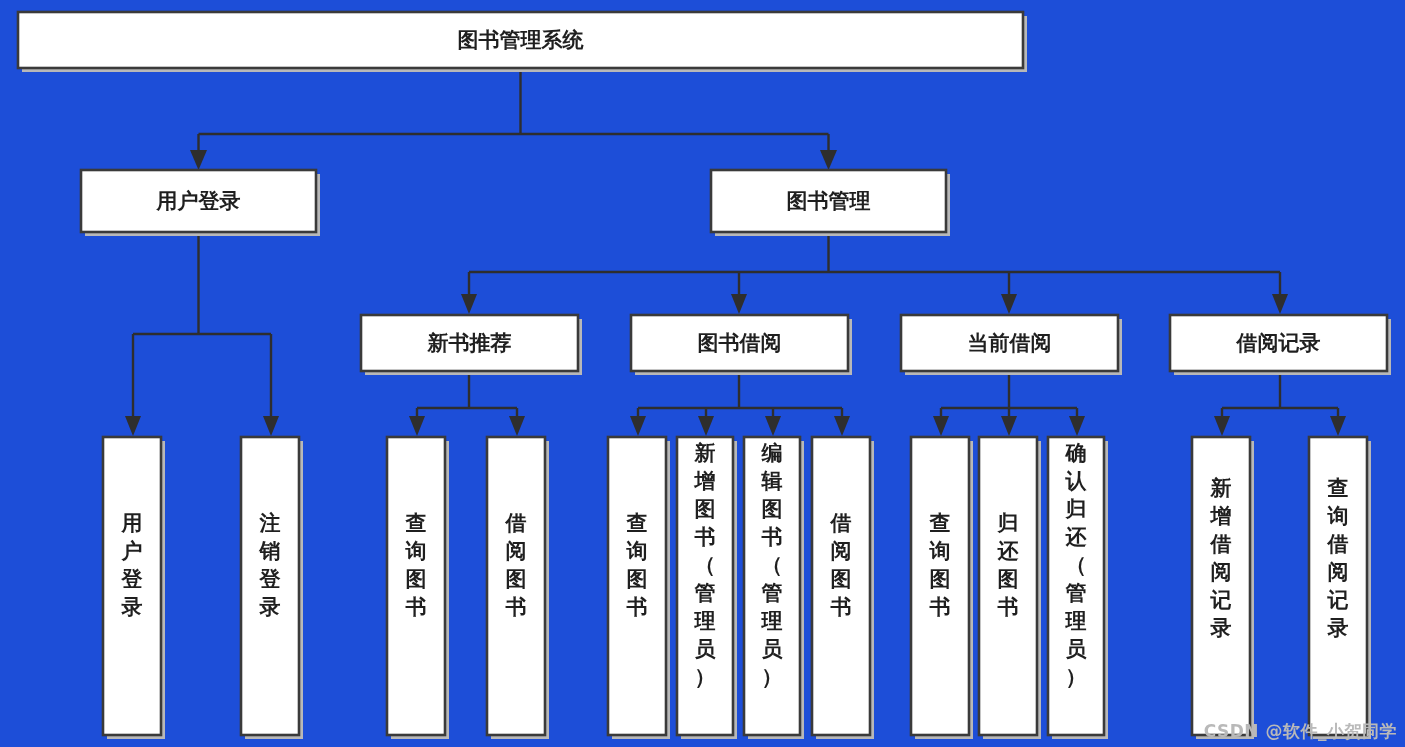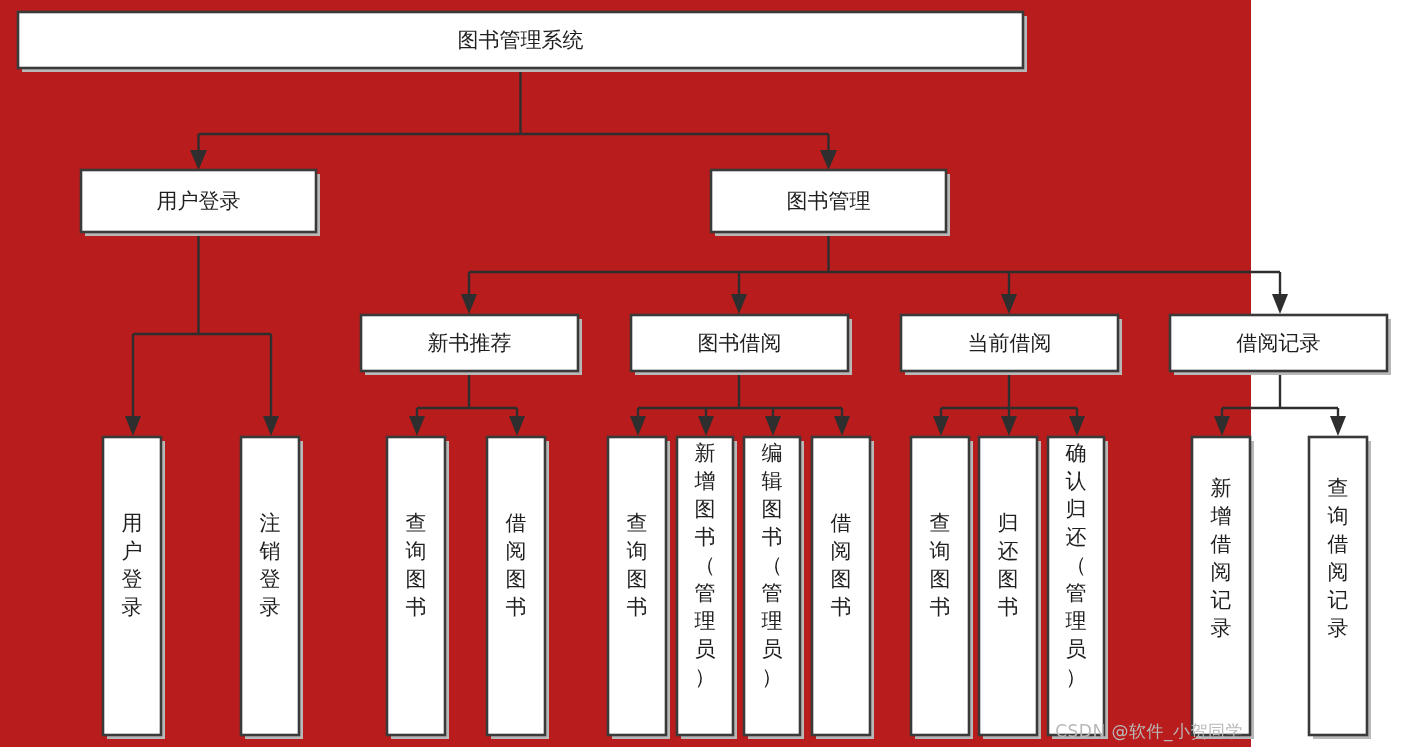--- a/index.html
+++ b/index.html
@@ -8,23 +8,24 @@
     background: #ffffff;
   }
   body {
     width: 1405px;
     height: 747px;
     font-family: "DejaVu Sans", "Liberation Sans", sans-serif;
     overflow: hidden;
   }
   #diagram-root {
     position: relative;
-    width: 1251px;
+    width: 1405px;
     height: 747px;
-    background: #b91c1c;
+    background: #1d4ed8;
+    font-weight: bold;
   }
   svg.flowchart {
     display: block;
     width: 1405px;
     height: 747px;
   }
   .node-box {
     fill: #ffffff;
     stroke: #3a3a3a;
     stroke-width: 2.6;

